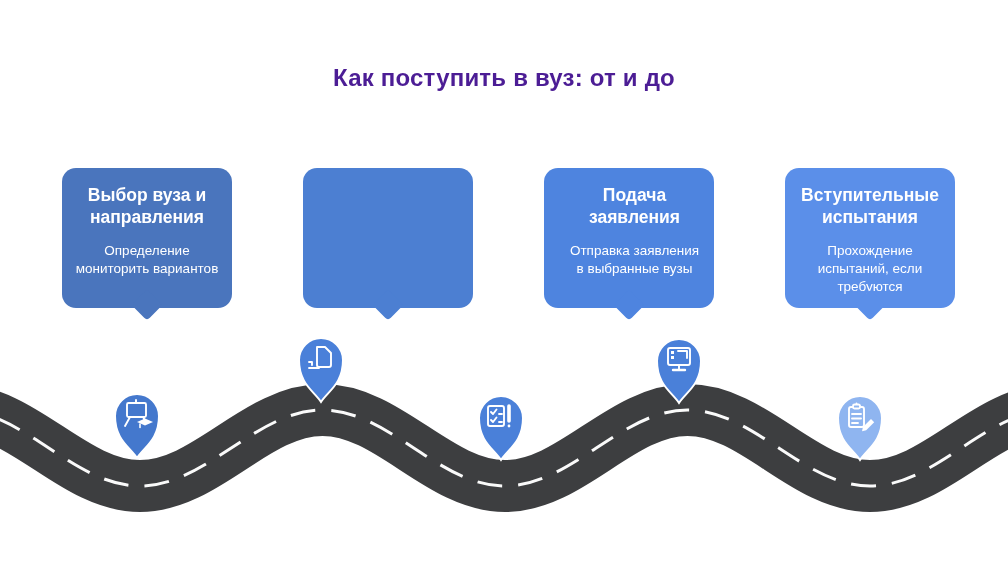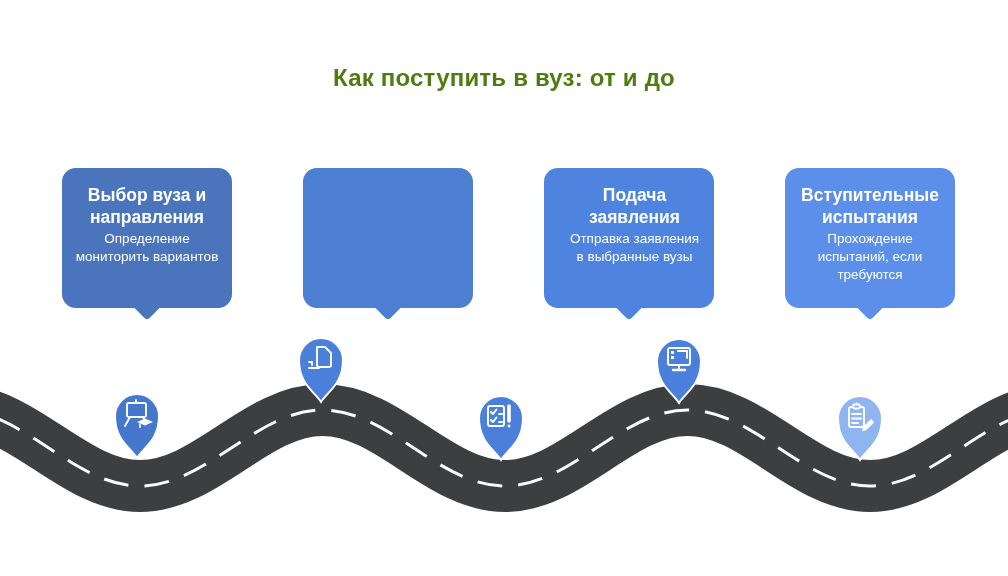--- a/index.html
+++ b/index.html
@@ -22,34 +22,34 @@
     position:relative;width:170px;height:140px;border-radius:14px;
     color:#ffffff;text-align:center;box-sizing:border-box;
     padding:17px 13px 0 13px;
   }
   .card::after{
     content:"";position:absolute;left:50%;bottom:-8px;width:22px;height:22px;
     transform:translateX(-50%) rotate(45deg);
     background:inherit;border-radius:4px;
   }
   .card-title{
-    font-size:17.5px;font-weight:bold;line-height:1.25;margin-bottom:1px;
+    font-size:17.5px;font-weight:bold;line-height:1.25;margin-bottom:13px;
   }
   .card-sub{
     font-size:13.5px;line-height:1.36;font-weight:400;
   }
   svg.roadlayer{position:absolute;inset:0;pointer-events:none;}
   .pin-icon{stroke:#ffffff;stroke-width:1.9;fill:none;stroke-linecap:round;stroke-linejoin:round;}
 </style>
 </head>
 <body>
 
 <div class="stage">
 
-  <div class="title" style="color: #4d7c0f;">Как поступить в вуз: от и до</div>
+  <div class="title" style="color: #4c1d95;">Как поступить в вуз: от и до</div>
 
   <div class="cards">
     <div class="card" style="background-color: rgb(74, 117, 189);">
       <div class="card-title">Выбор вуза и направления</div>
       <div class="card-sub">Определение мониторить вариантов</div>
     </div>
     <div class="card" style="background-color: rgb(76, 127, 210);">
     </div>
     <div class="card" style="background-color: rgb(78, 132, 223); padding-left: 24px;">
       <div class="card-title">Подача заявления</div>

